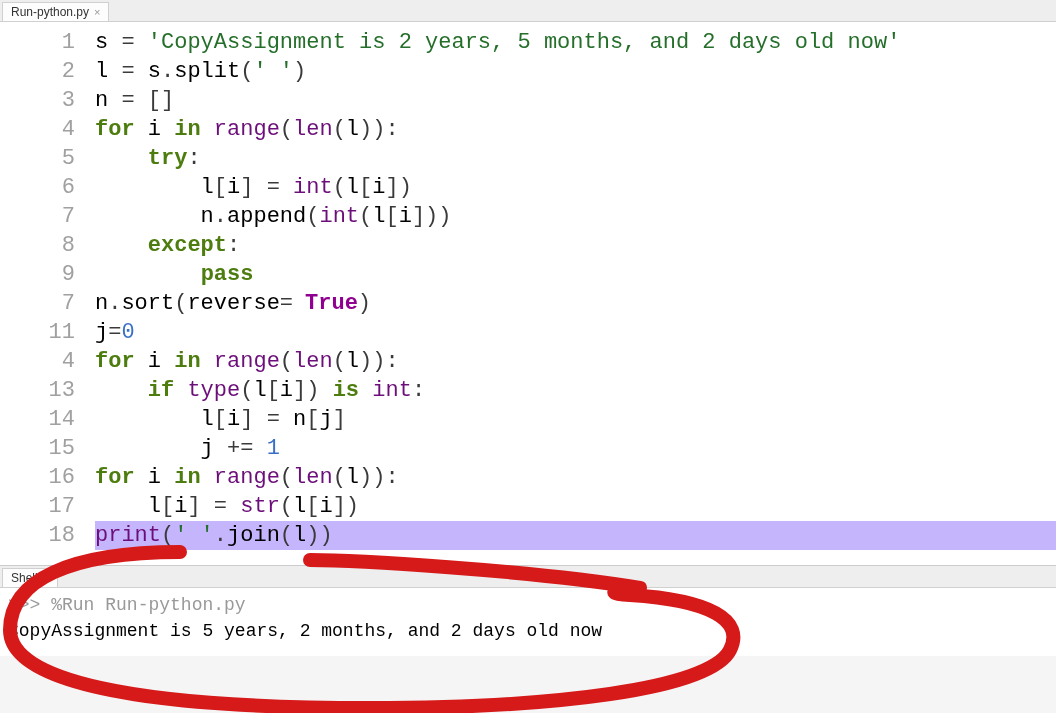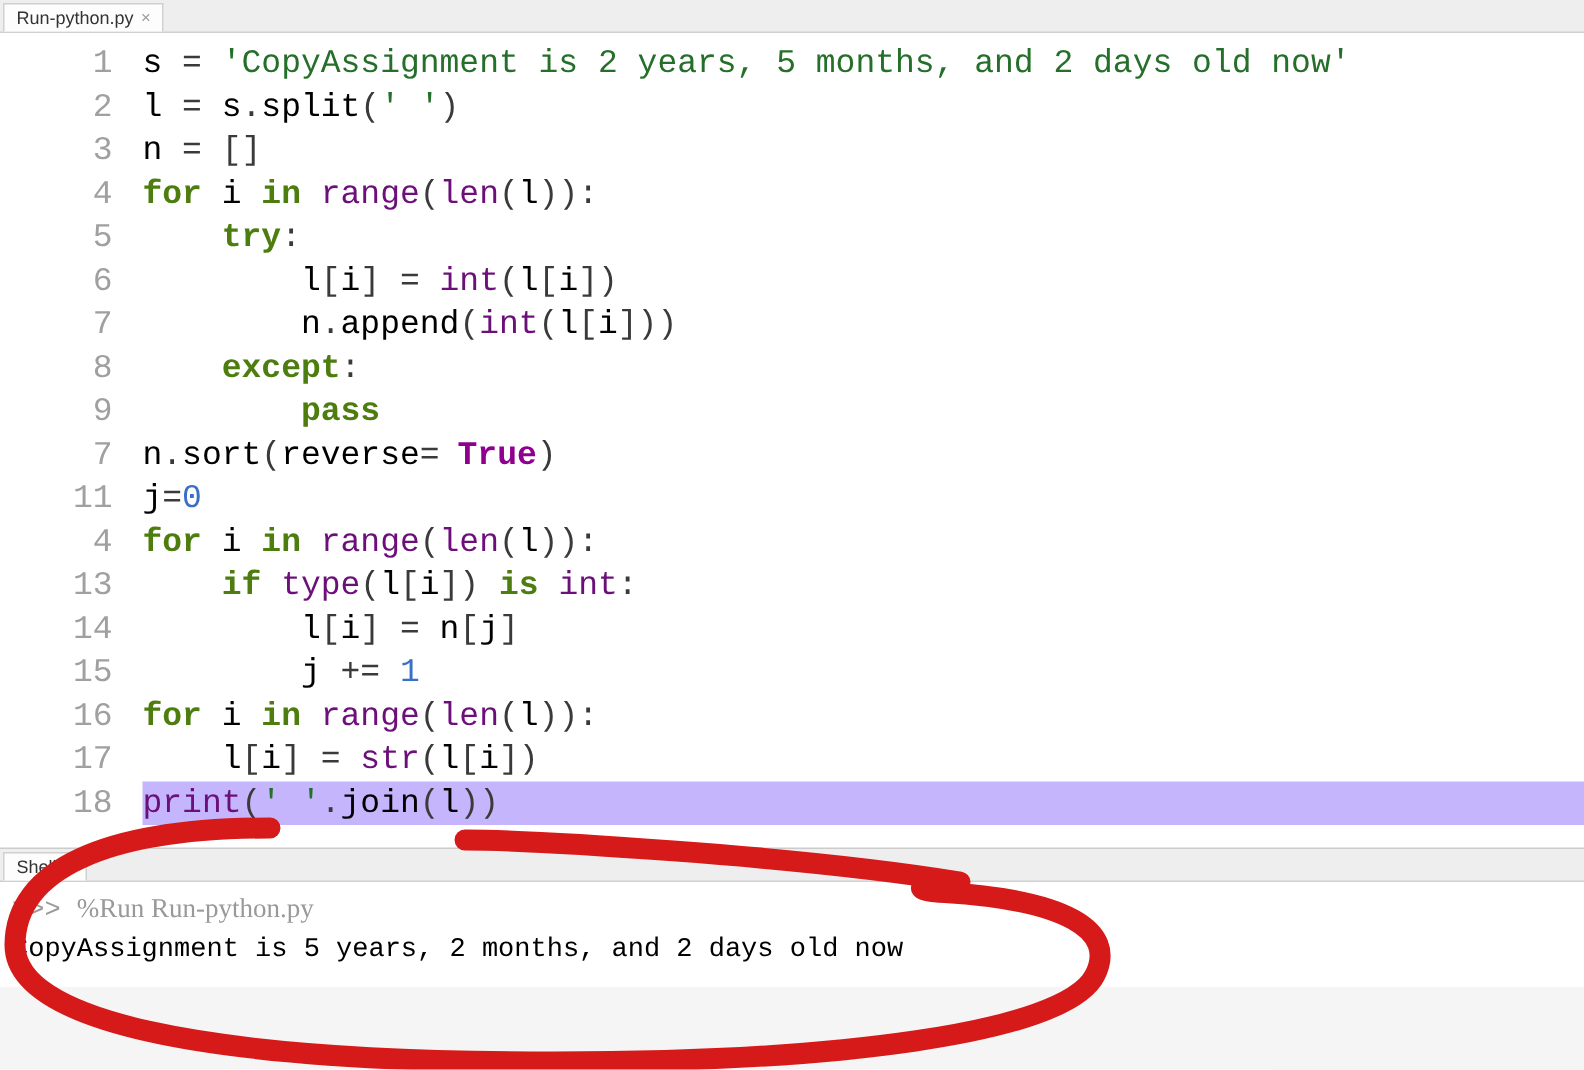--- a/index.html
+++ b/index.html
@@ -80,21 +80,21 @@
     border-top: 1px solid #ccc;
   }
   .shell-body {
     background: #fff;
     padding: 4px 8px 12px 8px;
     font-size: 18px;
     line-height: 26px;
     white-space: pre;
   }
   .prompt { color: #999; }
-  .runcmd { color: #999; font-family: Liberation Serif, serif; }
+  .runcmd { color: #999; }
   .output { color: #000; }
 
   
   .annotation {
     position: absolute;
     pointer-events: none;
     z-index: 50;
   }
 </style>
 </head>

